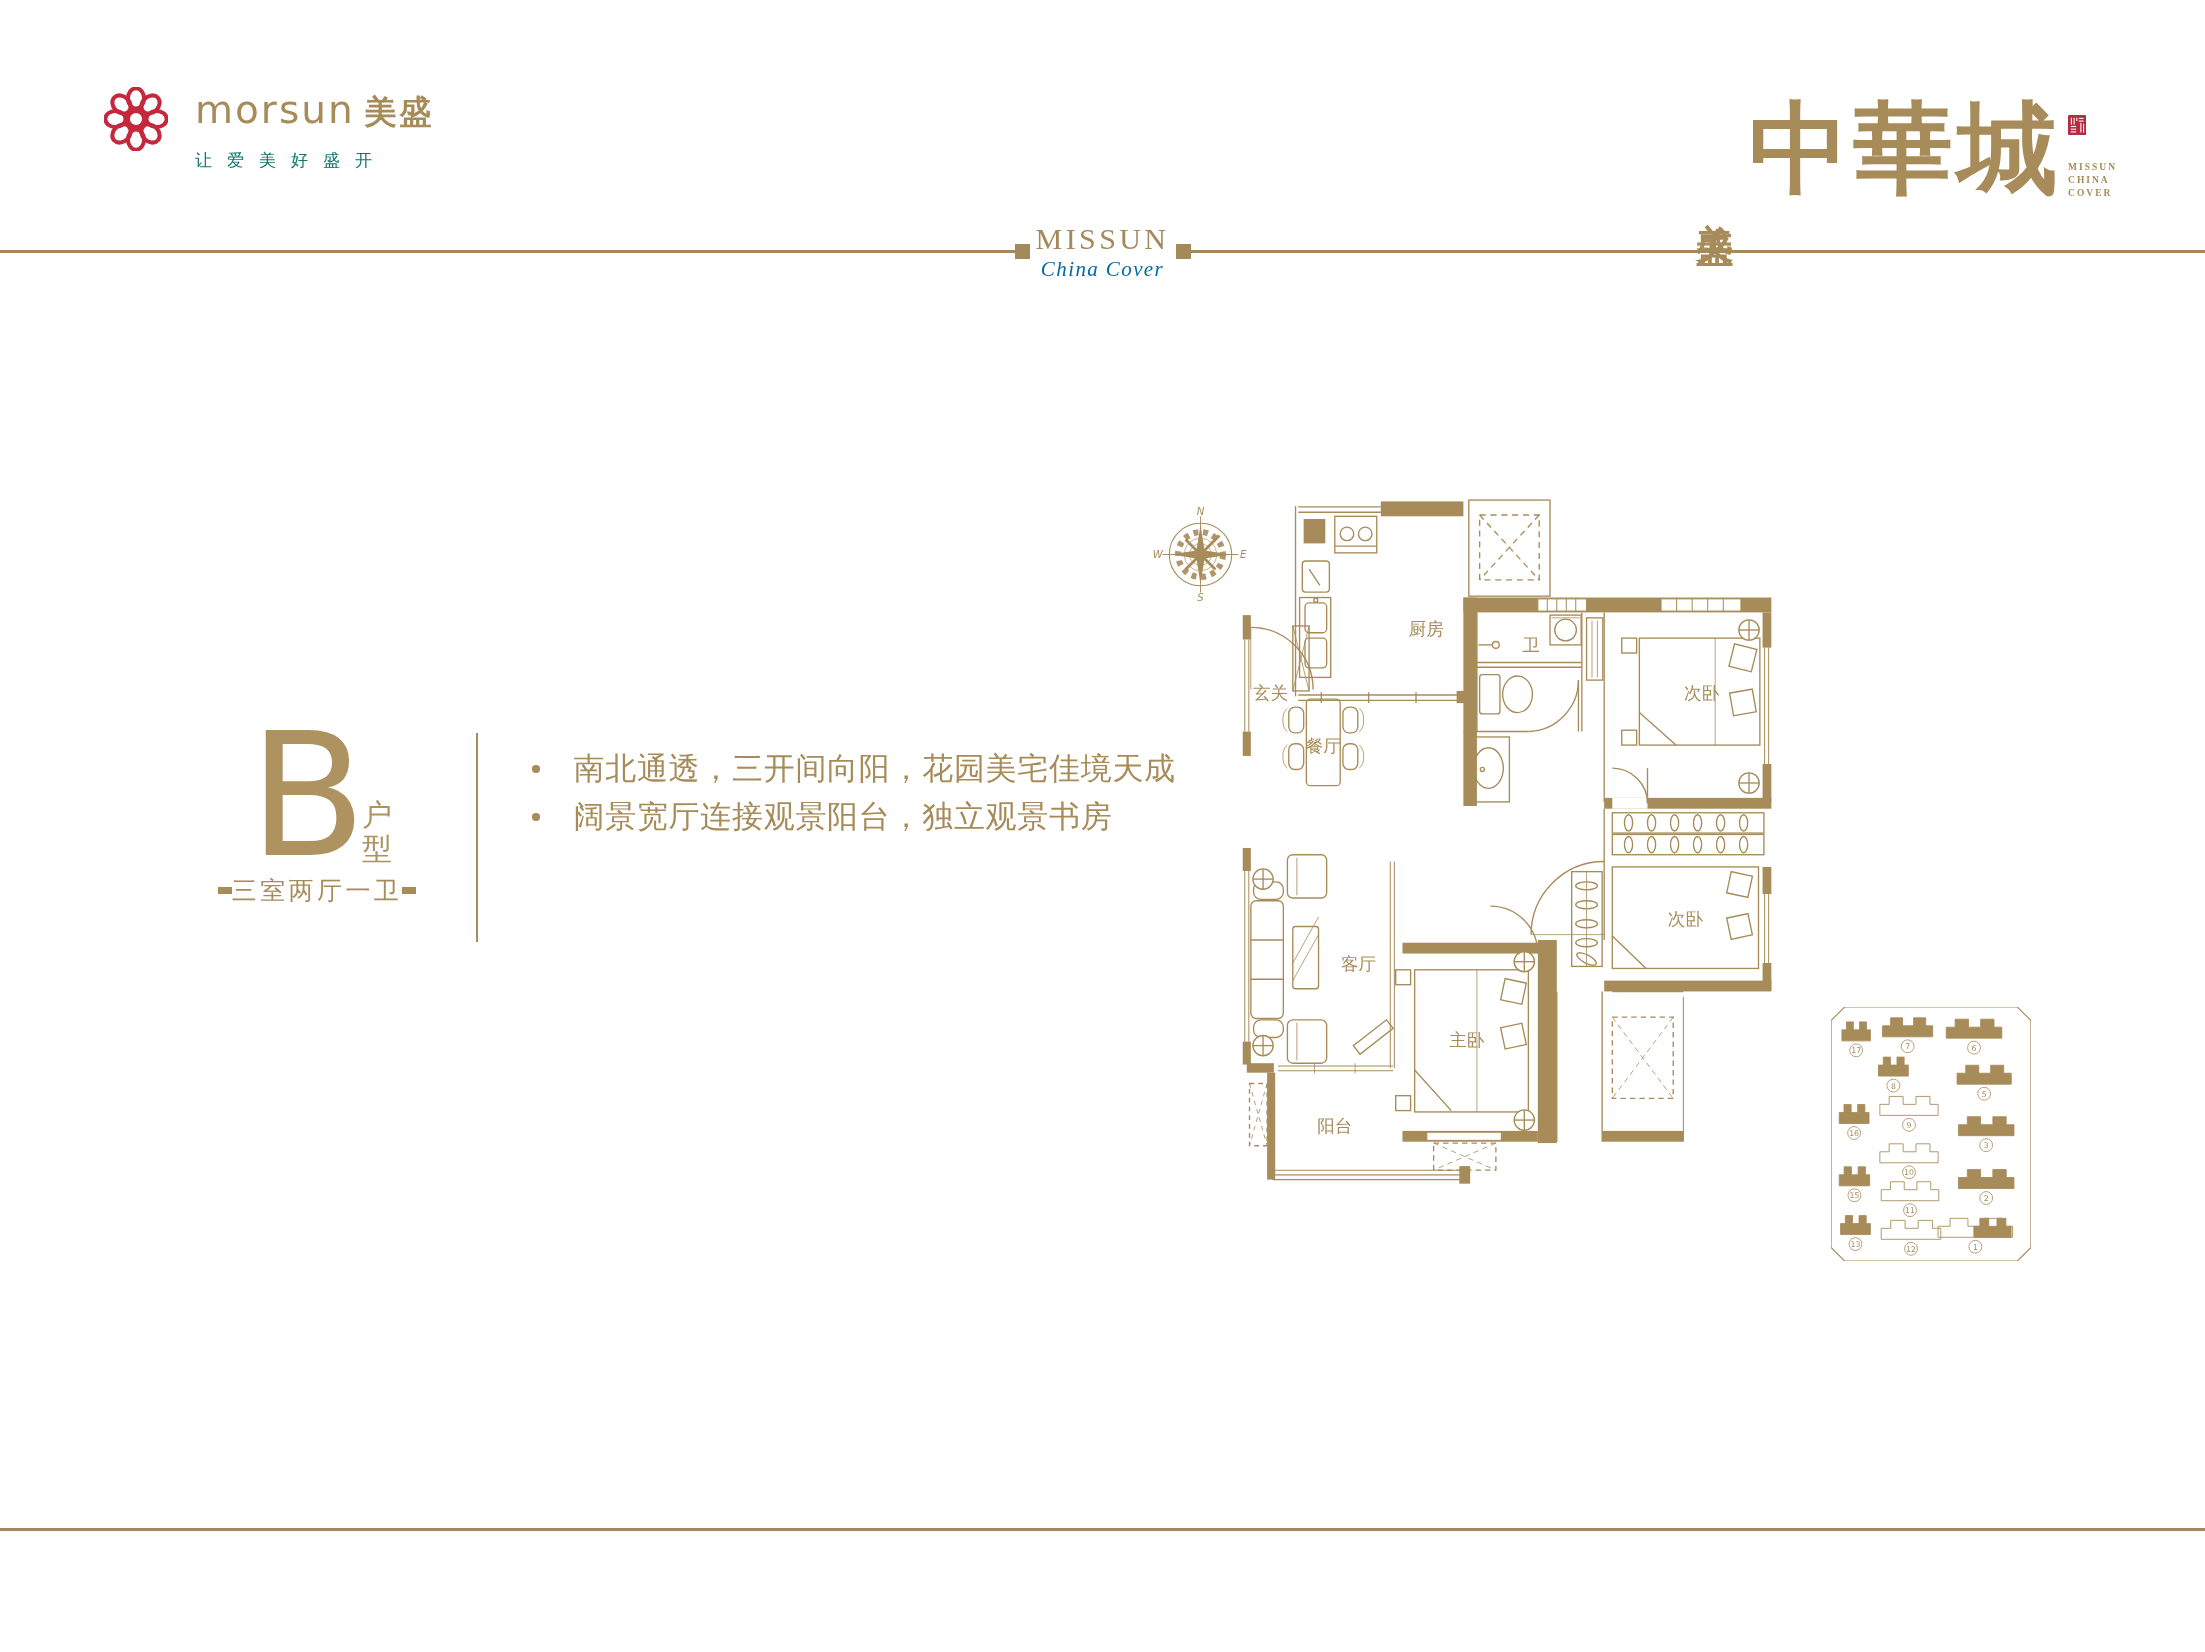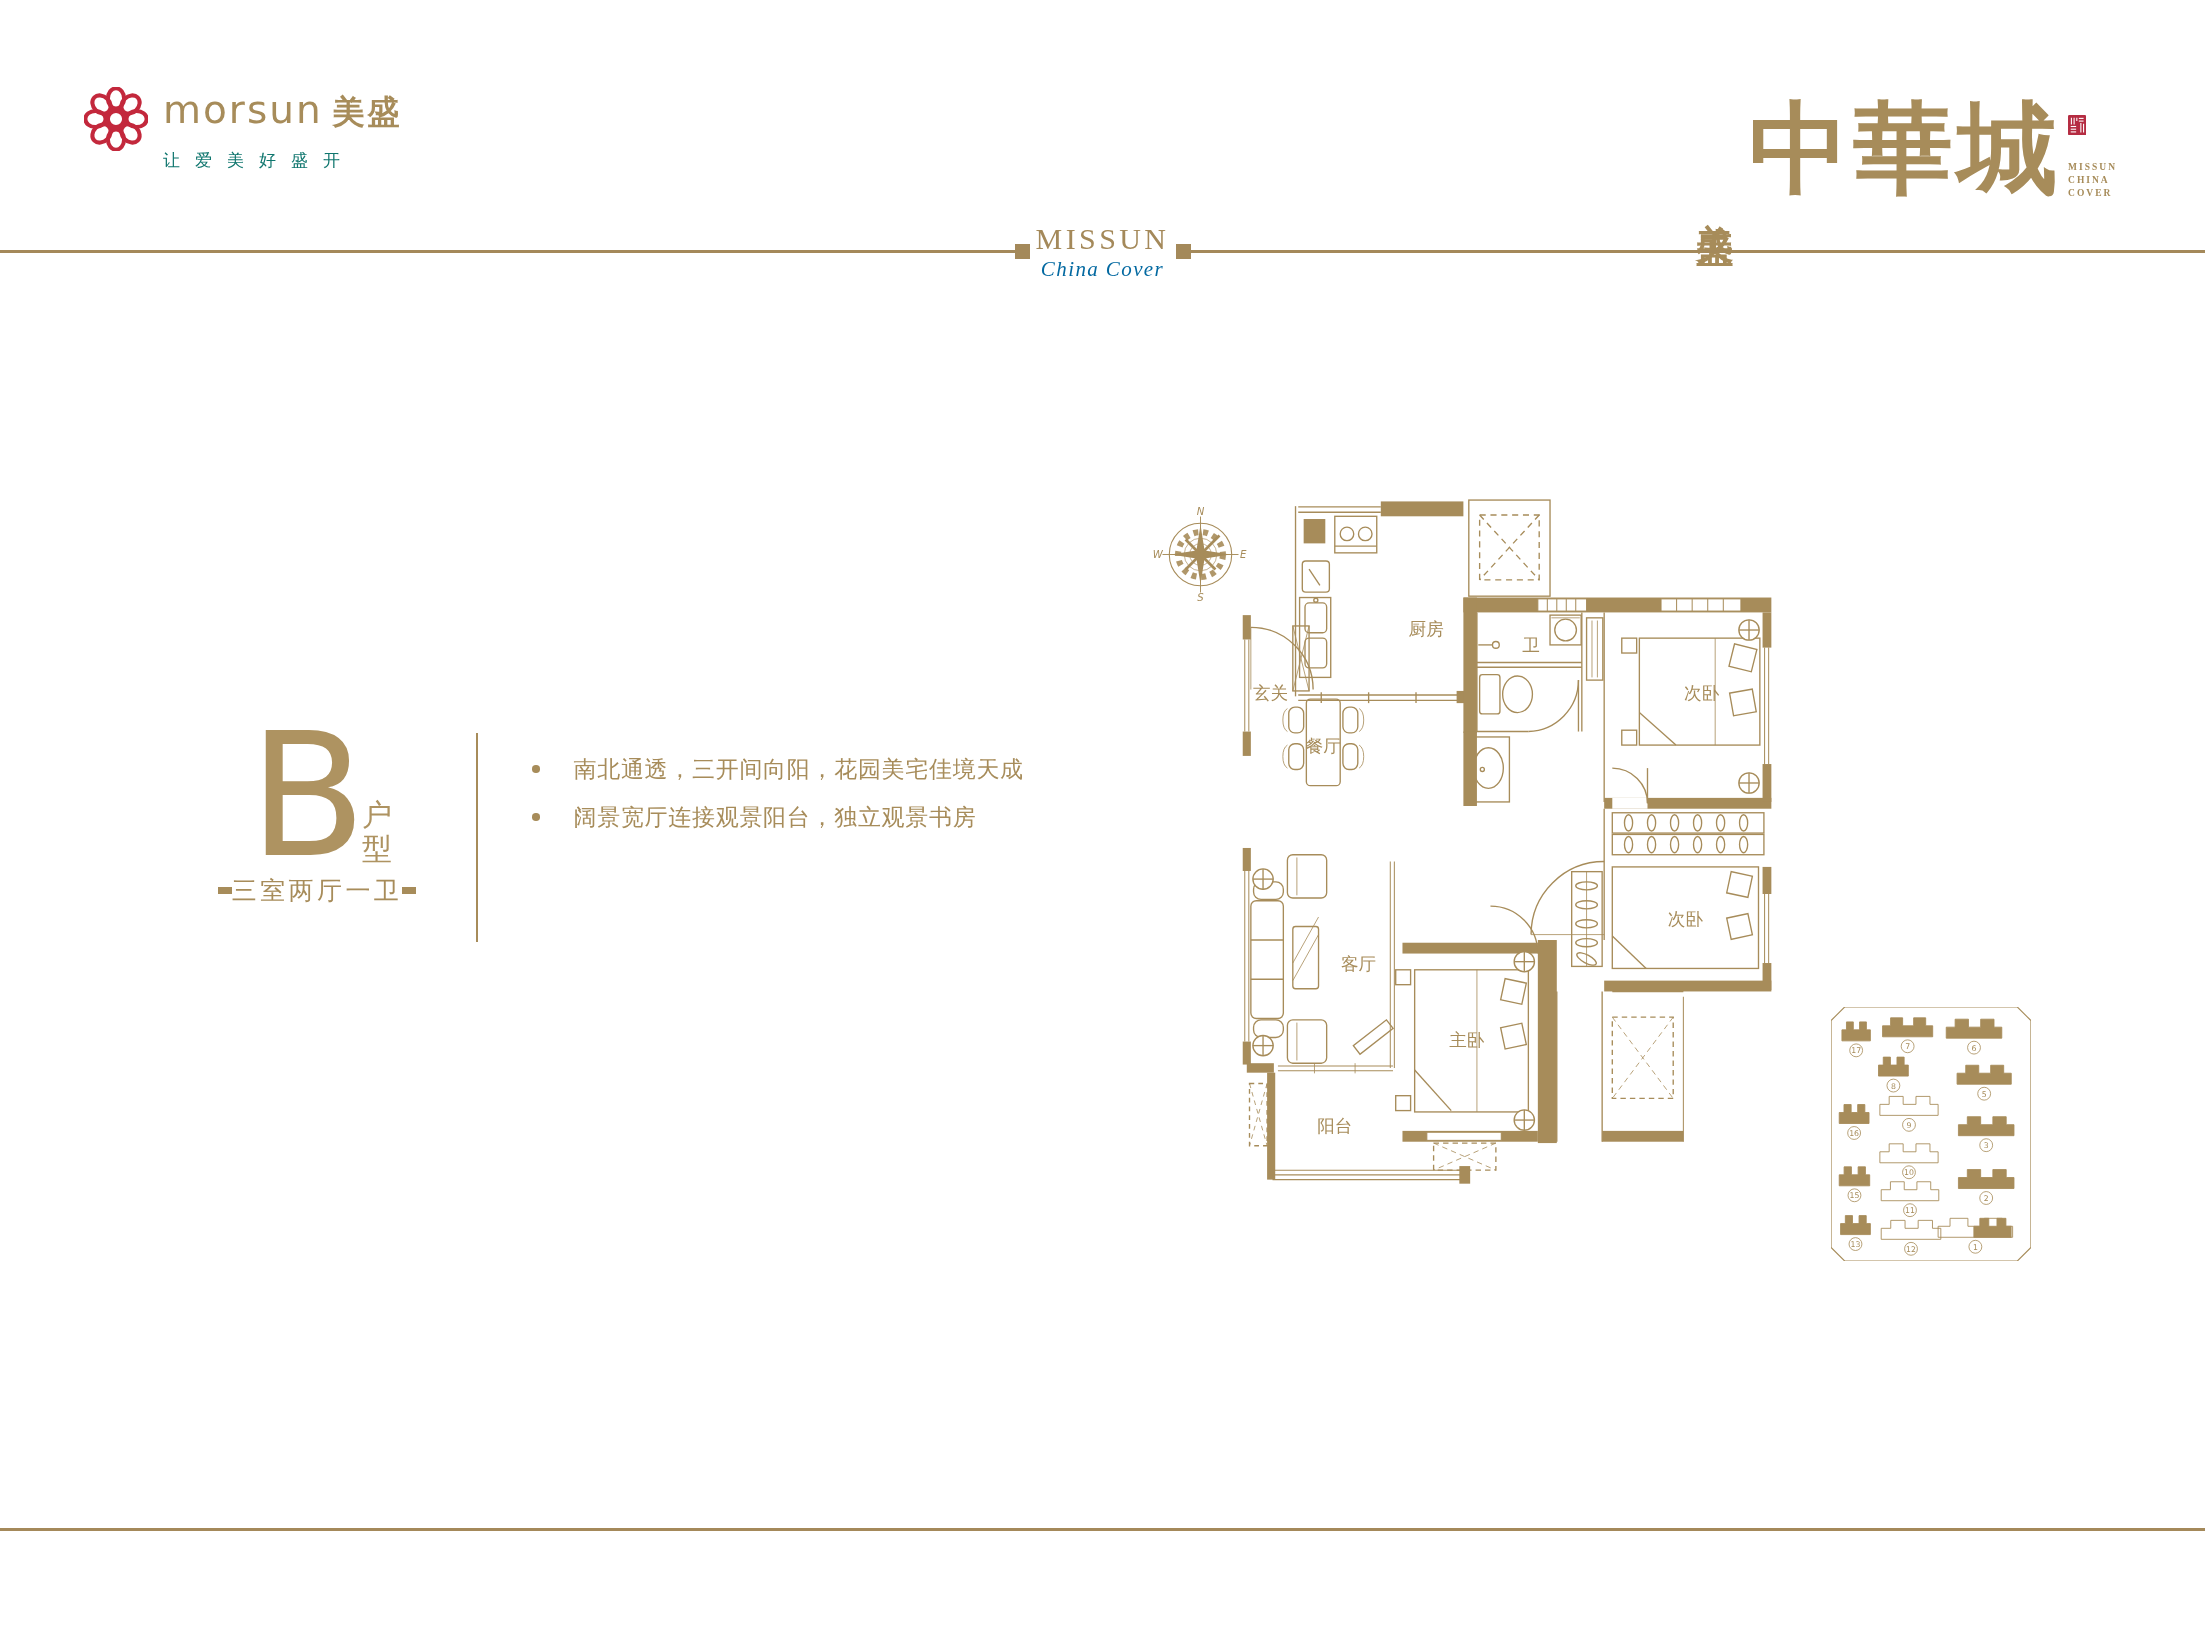--- a/index.html
+++ b/index.html
@@ -1,20 +1,20 @@
 <!DOCTYPE html>
 <html style="font-size:10.8px"><head>
 <meta charset="utf-8">
 <style>
   html,body{margin:0;padding:0;background:#ffffff;}
   .page{position:relative;width:2205px;height:1653px;background:#fff;overflow:hidden;
         font-family:"DejaVu Sans","Liberation Sans",sans-serif;color:#A78C5A;}
   .abs{position:absolute;}
   
-  .brand{left:84px;top:87px;display:flex;align-items:flex-start;}
+  .brand{left:104px;top:87px;display:flex;align-items:flex-start;gap:12px;}
   .brand-text{margin-left:15px;}
   .brand-row{display:flex;align-items:baseline;}
   .brand-en{font-size:39px;letter-spacing:2px;color:#A78C5A;font-weight:400;}
   .brand-cn{font-size:32.5px;font-weight:700;color:#A78C5A;margin-left:9.5px;letter-spacing:2.7px;}
   .brand-tagline{margin-top:14px;font-size:17px;letter-spacing:15px;color:#0f766e;}
   
   .project{right:88px;top:81px;display:flex;align-items:flex-end;}
   .proj-prefix{writing-mode:vertical-rl;text-orientation:upright;font-size:38px;font-weight:700;
                font-family:"Liberation Serif","DejaVu Serif",serif;letter-spacing:4.1px;margin-top:24.4px;}
   .proj-name{font-size:100px;line-height:1;font-weight:700;font-family:"Liberation Serif","DejaVu Serif",serif;
@@ -38,21 +38,21 @@
   .unit-spec .txt{font-size:25px;letter-spacing:3.4px;color:#A78C5A;white-space:nowrap;}
   .unit-area{left:218px;top:906px;display:flex;align-items:baseline;color:#A78C5A;}
   .unit-area .pre{font-size:28px;letter-spacing:1.4px;}
   .unit-area .num{font-size:51px;letter-spacing:0.7px;margin-left:4.1px;}
   .unit-area sup{font-size:23px;}
   .vline{left:476px;top:733px;width:2px;height:209px;background:#A78C5A;}
   
   .features{left:532px;top:745px;}
   .feature{display:flex;align-items:center;height:48px;}
   .feature .dot{width:7.5px;height:7.5px;border-radius:50%;background:#A78C5A;margin-right:34px;flex:0 0 auto;}
-  .feature .ftxt{font-size:23px;letter-spacing:0.7px;color:#A78C5A;white-space:nowrap;}
+  .feature .ftxt{font-size:31px;letter-spacing:0.7px;color:#A78C5A;white-space:nowrap;}
   
   .bottom-rule{left:0;right:0;top:1528px;height:2.7px;background:#A4895A;}
   svg text{font-family:"DejaVu Sans","Liberation Sans",sans-serif;}
 </style>
 </head>
 <body>
 
 <div class="page">
 
   <div class="abs brand">

